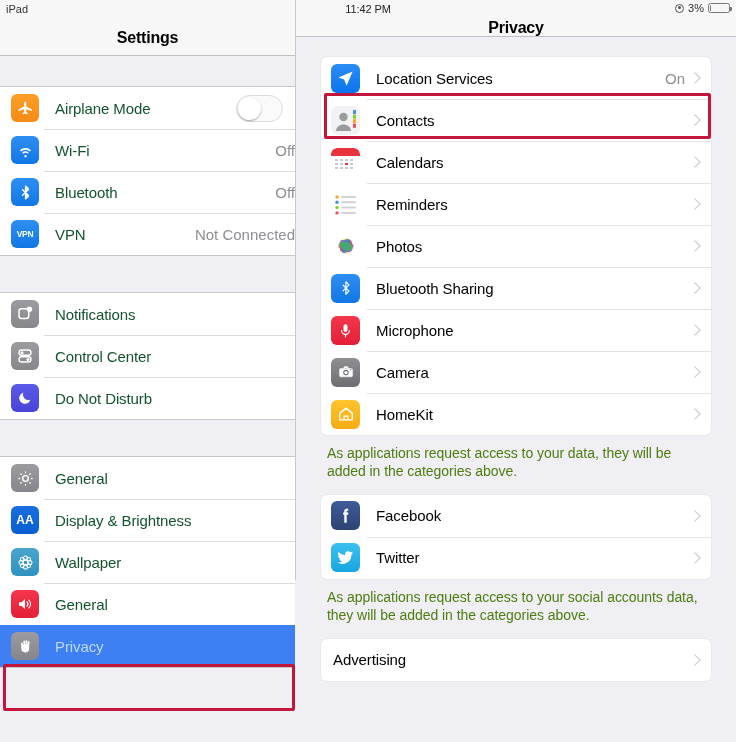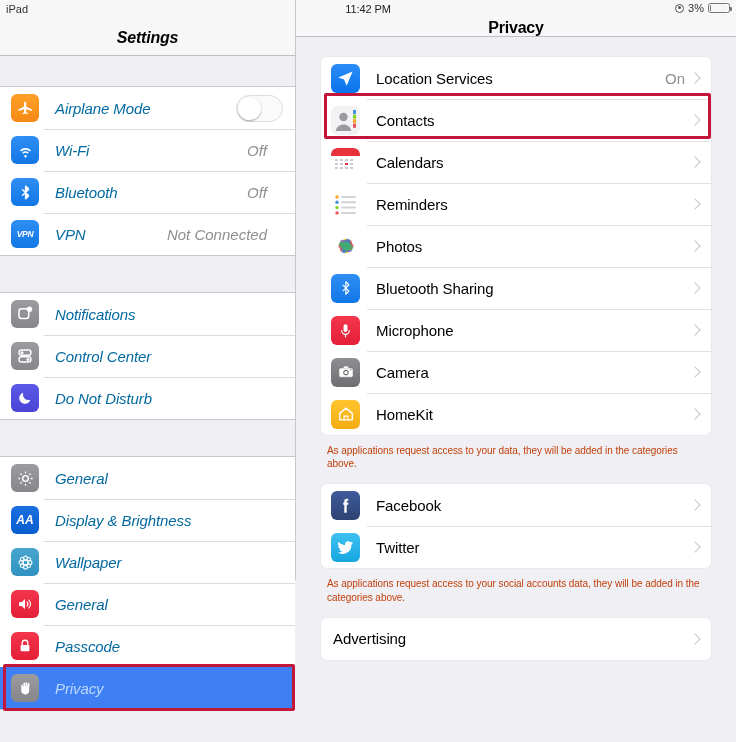--- a/index.html
+++ b/index.html
@@ -31,21 +31,21 @@
   }
   .sb-pct { font-size:11px; color:#333; }
   .batt { width:22px; height:10px; border:1px solid #777; border-radius:2.5px; position:relative; }
   .batt::after{ content:""; position:absolute; right:-3px; top:3px; width:2px; height:4px;
                 background:#777; border-radius:0 1px 1px 0; }
   .batt-fill { position:absolute; left:1px; top:1px; bottom:1px; width:1px; background:#777; border-radius:1px; }
 
   
   .sidebar {
     width:296px; height:580px; background:#eeeef3;
-    border-right:1px solid #c8c7cc; position:relative;font-style:italic;
+    border-right:1px solid #c8c7cc; position:relative;
   }
   .detail { flex:1; height:742px; background:#efeff4; position:relative; }
 
   .navbar {
     height:37px; padding-top:19px;
     background:#f7f7f7;
     display:flex; align-items:center; justify-content:center;
     position:relative;
   }
   .navbar.sb { height:56px; padding-top:19px; }
@@ -63,22 +63,22 @@
     padding-left:11px; position:relative; background:#fff;
   }
   .row + .row::before {
     content:""; position:absolute; left:44px; right:0; top:0; height:1px; background:#dcdce0;
   }
   .row-icon {
     width:28px; height:28px; border-radius:6px; flex:0 0 28px;
     display:flex; align-items:center; justify-content:center;
     color:#fff; font-size:13px; font-weight:bold; overflow:hidden;
   }
-  .row-label { margin-left:16px; font-size:15px; color:#0369a1; letter-spacing:-0.1px; }
-  .row-value { margin-left:auto; margin-right:28px; font-size:15px; color:#8e8e93; }
+  .row-label { margin-left:16px; font-size:15px; color:#14532d; letter-spacing:-0.1px; }
+  .row-value { margin-left:auto; margin-right:0; font-size:15px; color:#8e8e93; }
 
   .row.selected { background:#3f7ff4; }
   .row.selected .row-label { color:#bcd9ff; }
   .row.selected + .row::before, .row.selected::before { background:transparent; }
 
   
   .toggle {
     margin-left:auto; margin-right:12px;
     width:47px; height:27px; border-radius:14px;
     background:#fafafa; border:1px solid #dcdcdc; position:relative;
@@ -107,21 +107,21 @@
   }
   .drow-label { margin-left:16px; font-size:15px; color:#000; letter-spacing:-0.1px; }
   .drow-value { margin-left:auto; font-size:15px; color:#8e8e93; margin-right:6px; }
   .chev {
     margin-left:auto; margin-right:12px; width:8px; height:8px;
     border-right:1.6px solid #c7c7cc; border-top:1.6px solid #c7c7cc;
     transform:rotate(45deg); flex:0 0 8px;
   }
   .drow-value + .chev { margin-left:0; }
   .footnote {
-    font-size:10px; color:#c2410c; line-height:1.32;
+    font-size:14px; color:#4d7c0f; line-height:1.32;
     padding:9px 6px 14px 6px; letter-spacing:-0.05px;
   }
   .pad-top { height:20px; }
 
   
   .annot {
     position:absolute; border:3px solid #c2173b; border-radius:2px;
     pointer-events:none; z-index:30;
   }
 
@@ -283,29 +283,20 @@
         </div>
         <div class="row">
           <span class="row-icon ic-sound">
             <svg width="18" height="18" viewBox="0 0 24 24">
                 <path fill="#fff" d="M4 9.5v5h3.4L12 18.8V5.2L7.4 9.5H4z"></path>
                 <path fill="none" stroke="#fff" stroke-width="1.5" stroke-linecap="round" d="M14.6 9.2a4 4 0 0 1 0 5.6M17.2 6.8a7.4 7.4 0 0 1 0 10.4"></path>
               </svg>
           </span>
           <span class="row-label">General</span>
         </div>
-        <div class="row">
-          <span class="row-icon ic-lock">
-            <svg width="16" height="16" viewBox="0 0 24 24">
-                <path fill="none" stroke="#fff" stroke-width="2" d="M7.8 10.5V7.6a4.2 4.2 0 0 1 8.4 0v2.9"></path>
-                <rect x="5.4" y="10.4" width="13.2" height="9.6" rx="2.1" fill="#fff"></rect>
-              </svg>
-          </span>
-          <span class="row-label">Passcode</span>
-        </div>
         <div class="row selected">
           <span class="row-icon ic-hand">
             <svg width="17" height="17" viewBox="0 0 24 24">
                 <path fill="#fff" d="M17.6 9.3V5.6a1.2 1.2 0 0 0-2.4 0v3.1h-.7V4.2a1.2 1.2 0 0 0-2.4 0v4.5h-.7V4.8a1.2 1.2 0 0 0-2.4 0v5.1h-.7V7.4a1.2 1.2 0 0 0-2.4 0v7.2c0 3.3 2.5 5.9 5.7 5.9 3.3 0 5.6-2.4 5.6-5.8V9.3z"></path>
               </svg>
           </span>
           <span class="row-label">Privacy</span>
         </div>
       </div>
 

